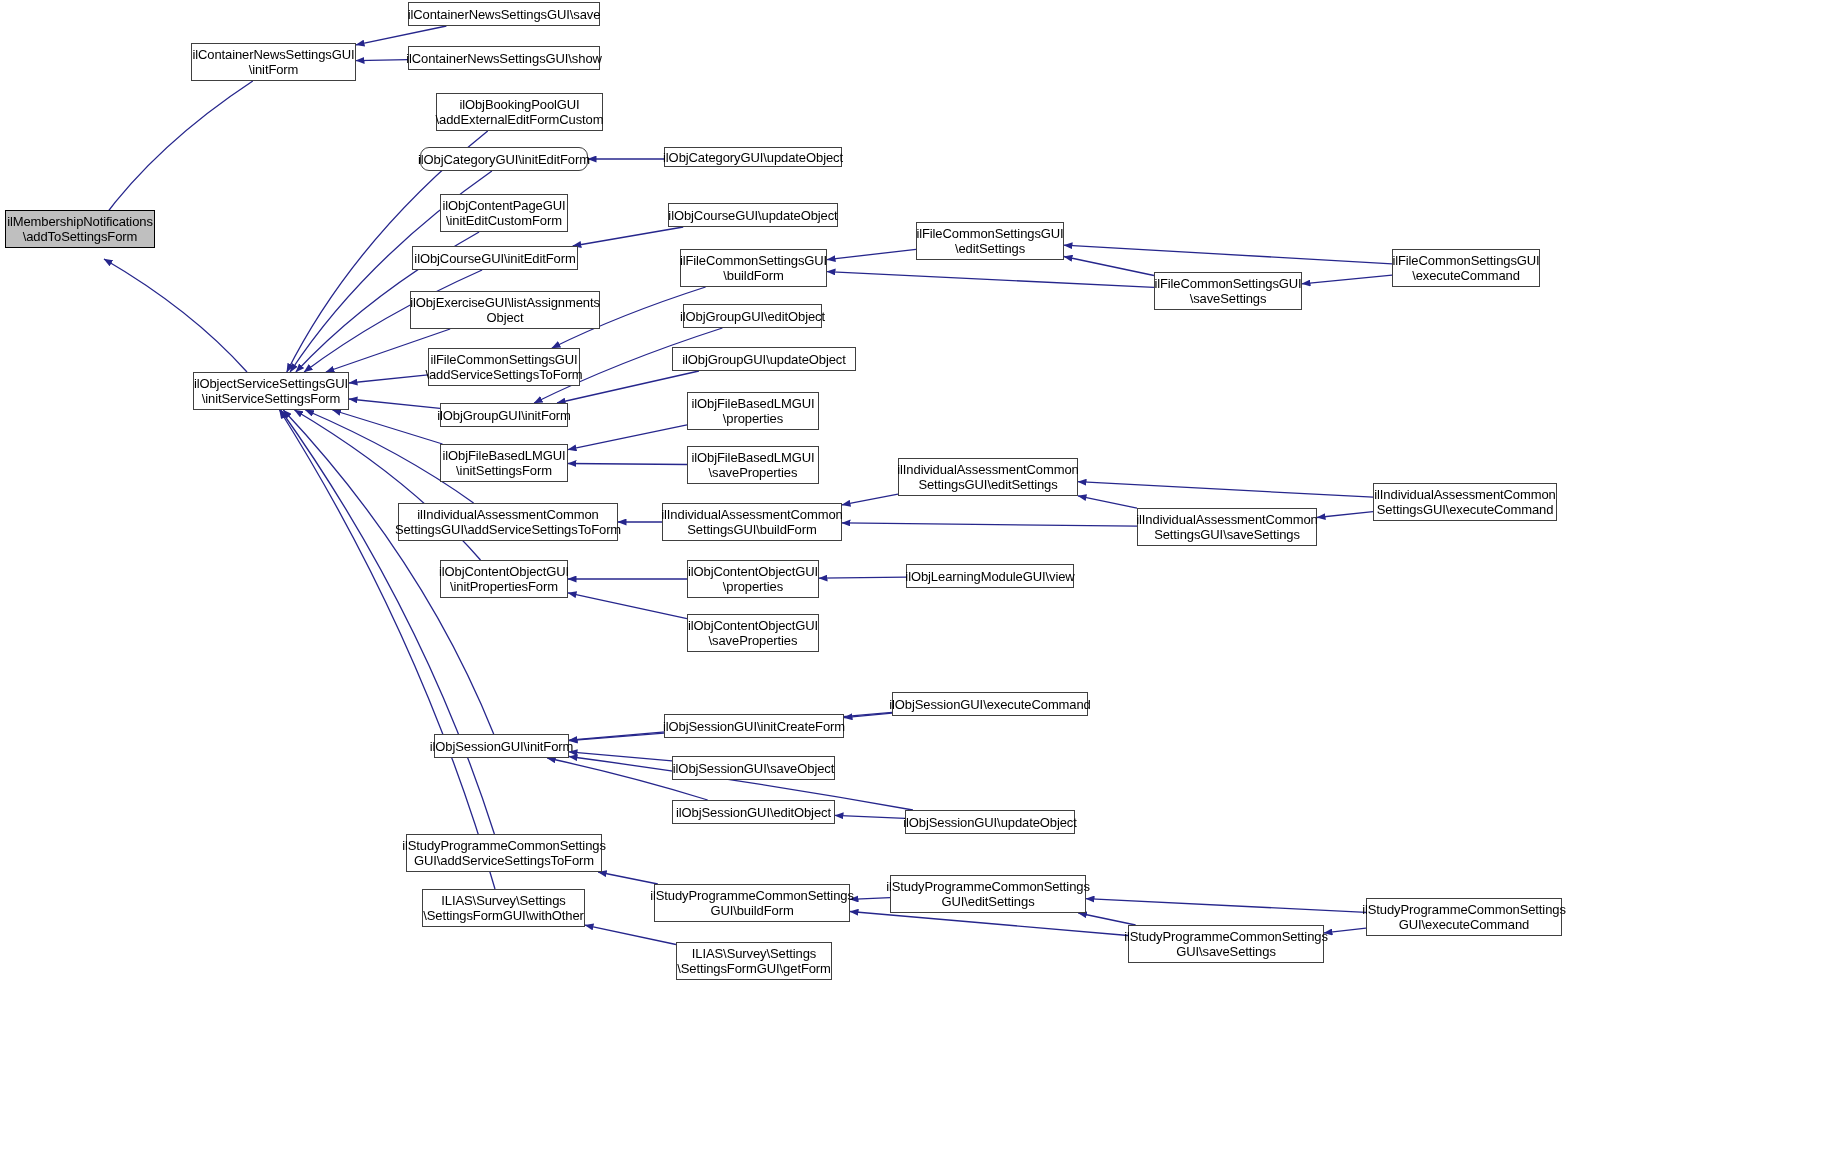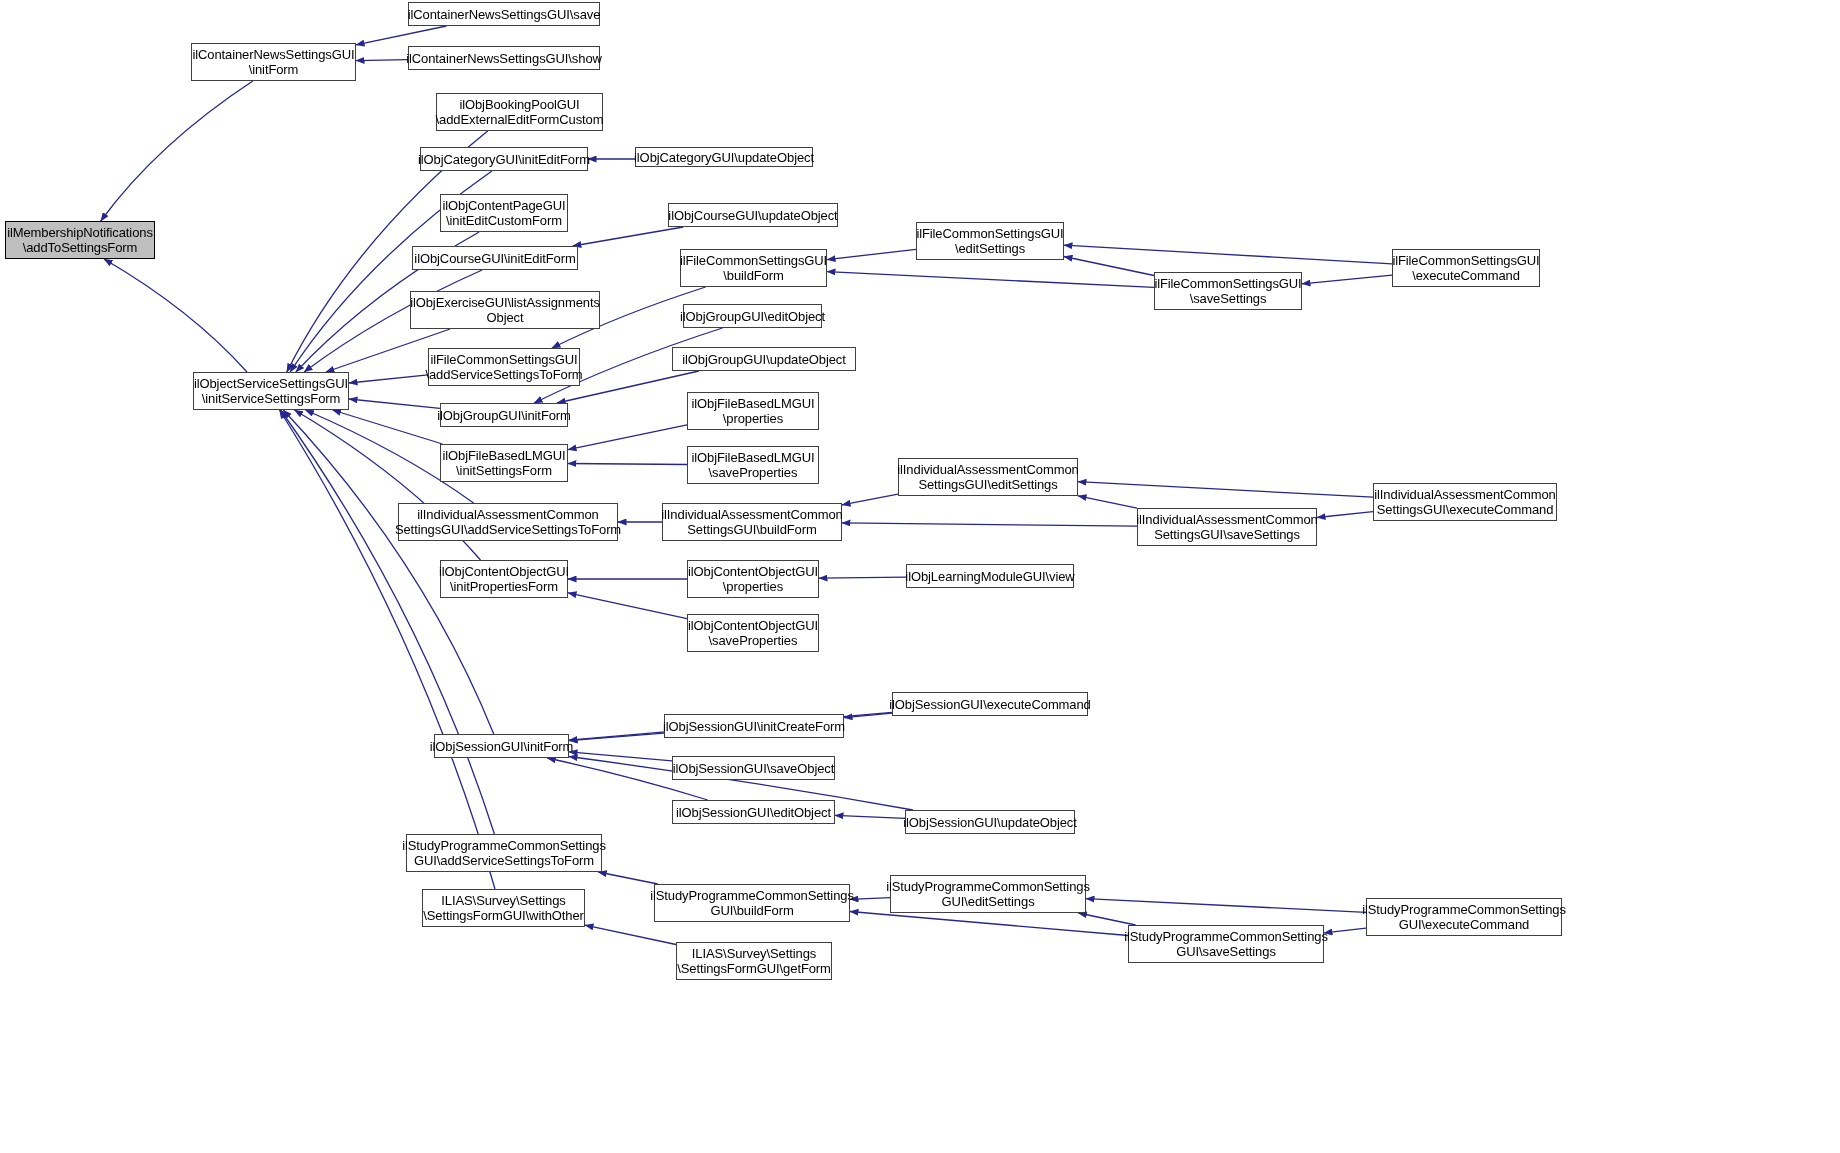--- a/index.html
+++ b/index.html
@@ -103,32 +103,32 @@
         <path d="M 657.8 884.0 Q 628.0 878.0 598.2 872.0" fill="none" stroke="#26268c" stroke-width="1.3" marker-end="url(#arrowhead)"></path>
         <path d="M 890.0 897.7 Q 870.0 898.5 850.0 899.3" fill="none" stroke="#26268c" stroke-width="1.3" marker-end="url(#arrowhead)"></path>
         <path d="M 1128.0 935.5 Q 989.0 923.5 850.0 911.5" fill="none" stroke="#26268c" stroke-width="1.3" marker-end="url(#arrowhead)"></path>
         <path d="M 1135.6 925.0 Q 1107.0 919.0 1078.4 913.0" fill="none" stroke="#26268c" stroke-width="1.3" marker-end="url(#arrowhead)"></path>
         <path d="M 1366.0 912.3 Q 1226.0 905.5 1086.0 898.7" fill="none" stroke="#26268c" stroke-width="1.3" marker-end="url(#arrowhead)"></path>
         <path d="M 1366.0 928.1 Q 1345.0 930.5 1324.0 932.9" fill="none" stroke="#26268c" stroke-width="1.3" marker-end="url(#arrowhead)"></path>
         <path d="M 676.0 944.5 Q 630.5 934.9 585.0 925.2" fill="none" stroke="#26268c" stroke-width="1.3" marker-end="url(#arrowhead)"></path>
       </g>
   </svg>
   <div id="node-layer">
-      <div class="node root" style="left: 5px; top: 221px; width: 150px; height: 38px;">ilMembershipNotifications
+      <div class="node root" style="left: 5px; top: 210px; width: 150px; height: 38px;">ilMembershipNotifications
 \addToSettingsForm</div>
       <div class="node" style="left: 191px; top: 43px; width: 165px; height: 38px;">ilContainerNewsSettingsGUI
 \initForm</div>
       <div class="node" style="left: 408px; top: 2px; width: 192px; height: 24px;">ilContainerNewsSettingsGUI\save</div>
       <div class="node" style="left: 408px; top: 46px; width: 192px; height: 24px;">ilContainerNewsSettingsGUI\show</div>
       <div class="node" style="left: 193px; top: 372px; width: 156px; height: 38px;">ilObjectServiceSettingsGUI
 \initServiceSettingsForm</div>
       <div class="node" style="left: 420px; top: 93px; width: 167px; height: 38px; margin-left: 16px;">ilObjBookingPoolGUI
 \addExternalEditFormCustom</div>
-      <div class="node" style="left: 420px; top: 147px; width: 168px; height: 24px;">ilObjCategoryGUI\initEditForm</div>
-      <div class="node" style="left: 635px; top: 147px; width: 178px; height: 16px; text-align: right;">ilObjCategoryGUI\updateObject</div>
+      <div class="node" style="left: 420px; top: 147px; width: 168px; height: 24px; border-radius: 9px;">ilObjCategoryGUI\initEditForm</div>
+      <div class="node" style="left: 664px; top: 147px; width: 178px; height: 16px; text-align: right;">ilObjCategoryGUI\updateObject</div>
       <div class="node" style="left: 440px; top: 194px; width: 128px; height: 38px;">ilObjContentPageGUI
 \initEditCustomForm</div>
       <div class="node" style="left: 412px; top: 246px; width: 166px; height: 24px;">ilObjCourseGUI\initEditForm</div>
       <div class="node" style="left: 668px; top: 203px; width: 170px; height: 24px;">ilObjCourseGUI\updateObject</div>
       <div class="node" style="left: 410px; top: 291px; width: 190px; height: 38px;">ilObjExerciseGUI\listAssignments
 Object</div>
       <div class="node" style="left: 428px; top: 348px; width: 152px; height: 38px;">ilFileCommonSettingsGUI
 \addServiceSettingsToForm</div>
       <div class="node" style="left: 440px; top: 403px; width: 128px; height: 24px;">ilObjGroupGUI\initForm</div>
       <div class="node" style="left: 680px; top: 249px; width: 147px; height: 38px;">ilFileCommonSettingsGUI

